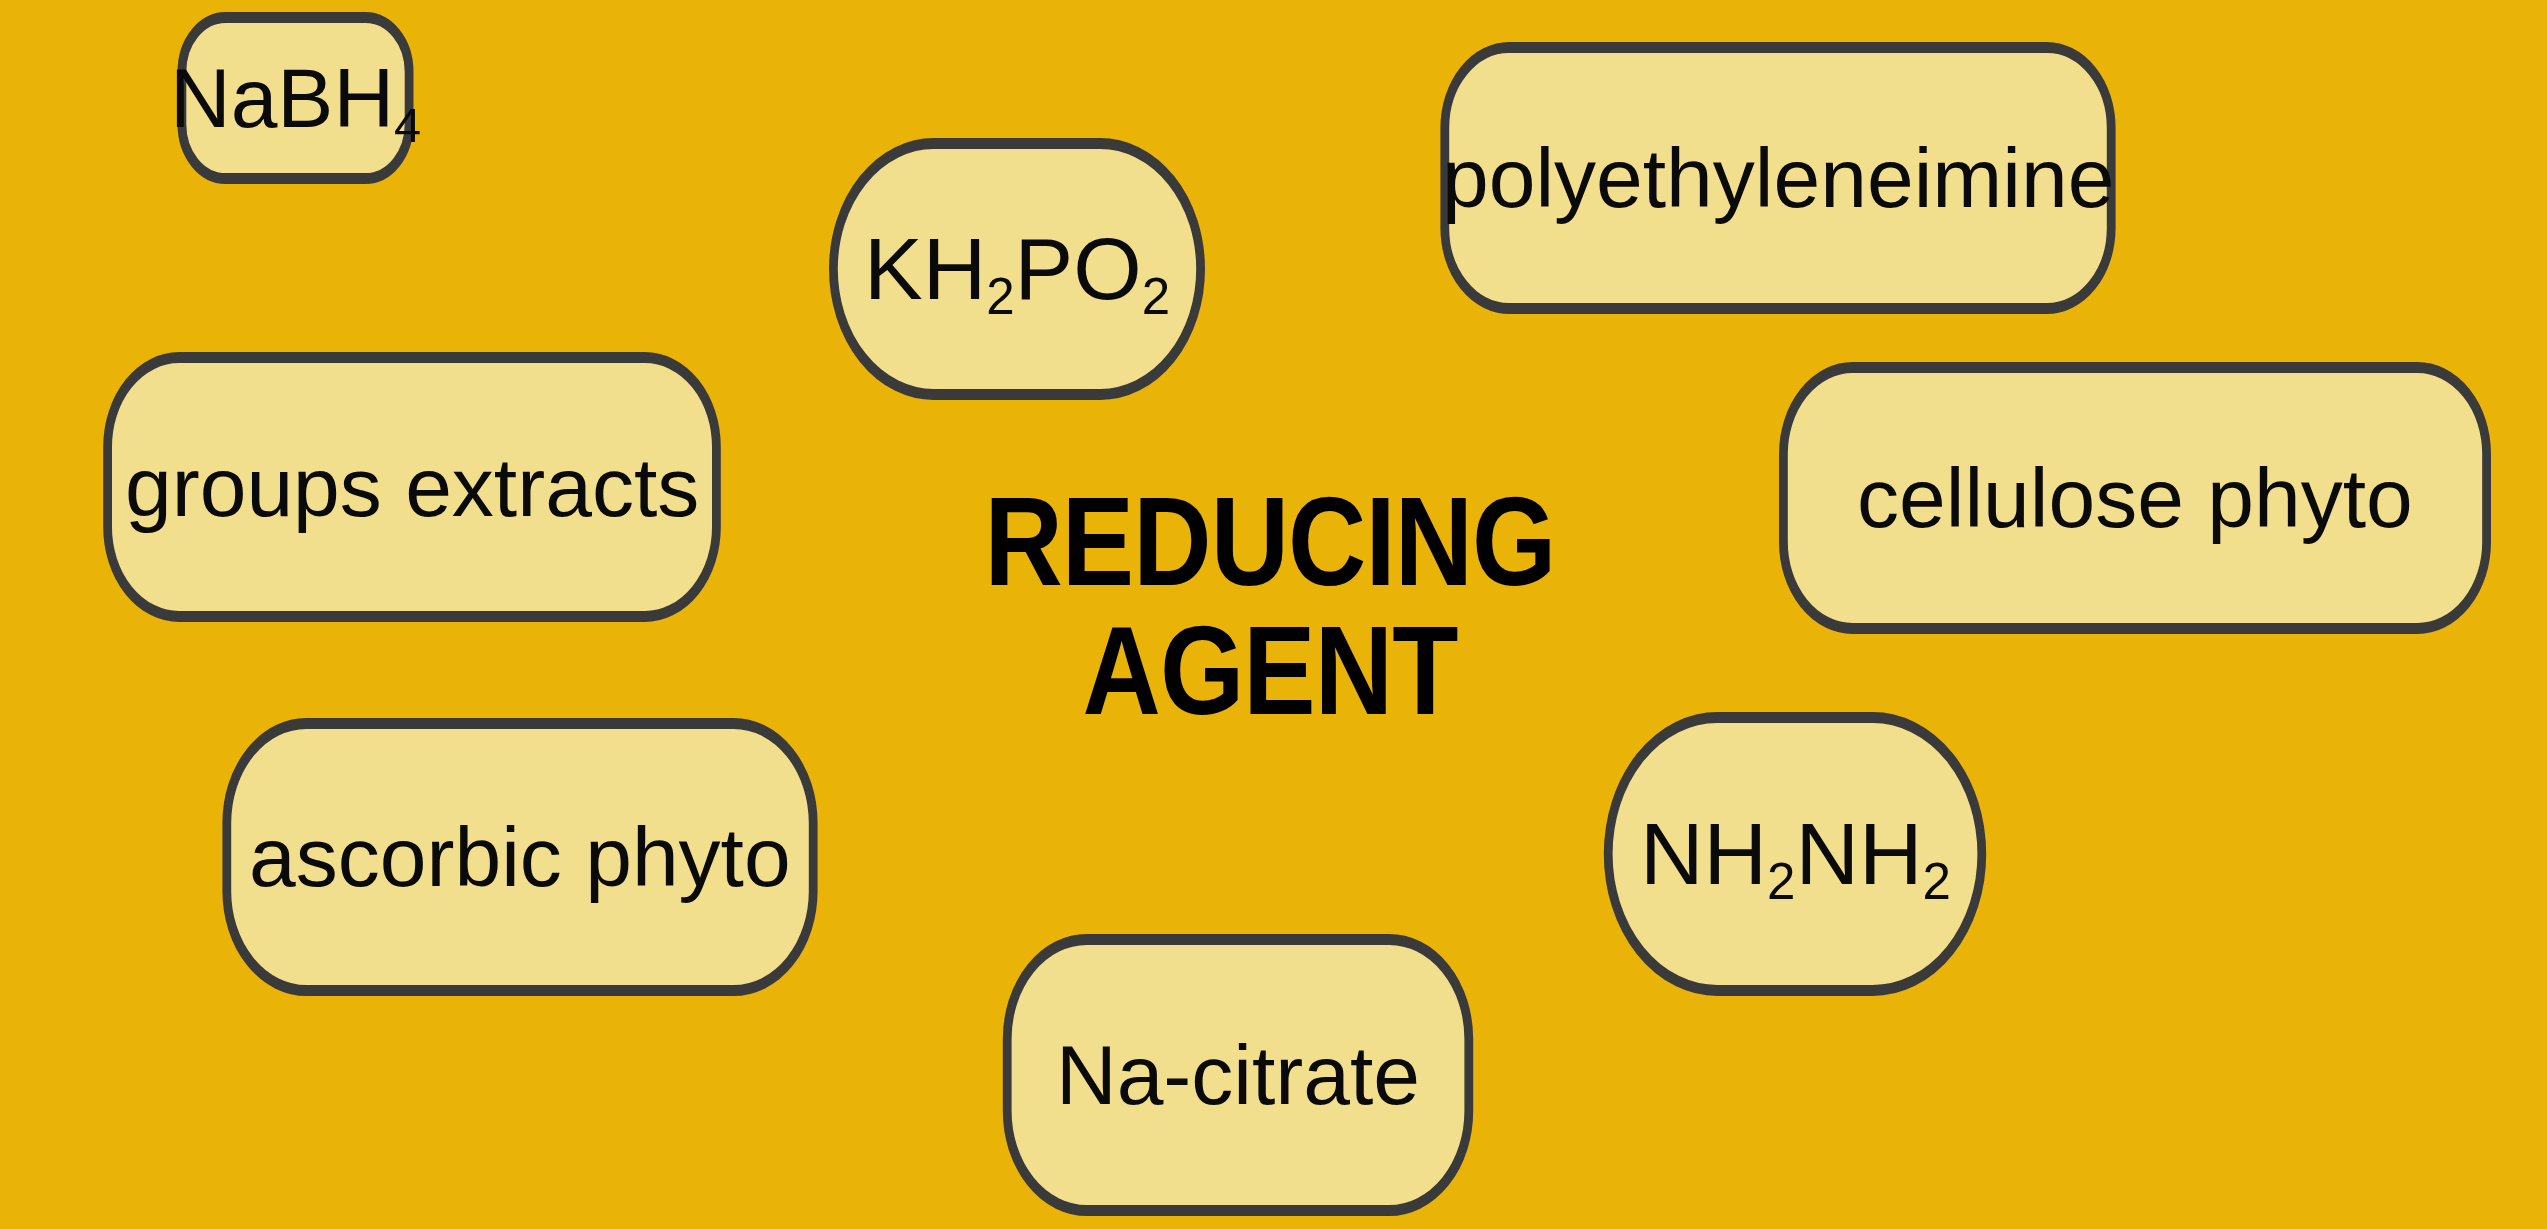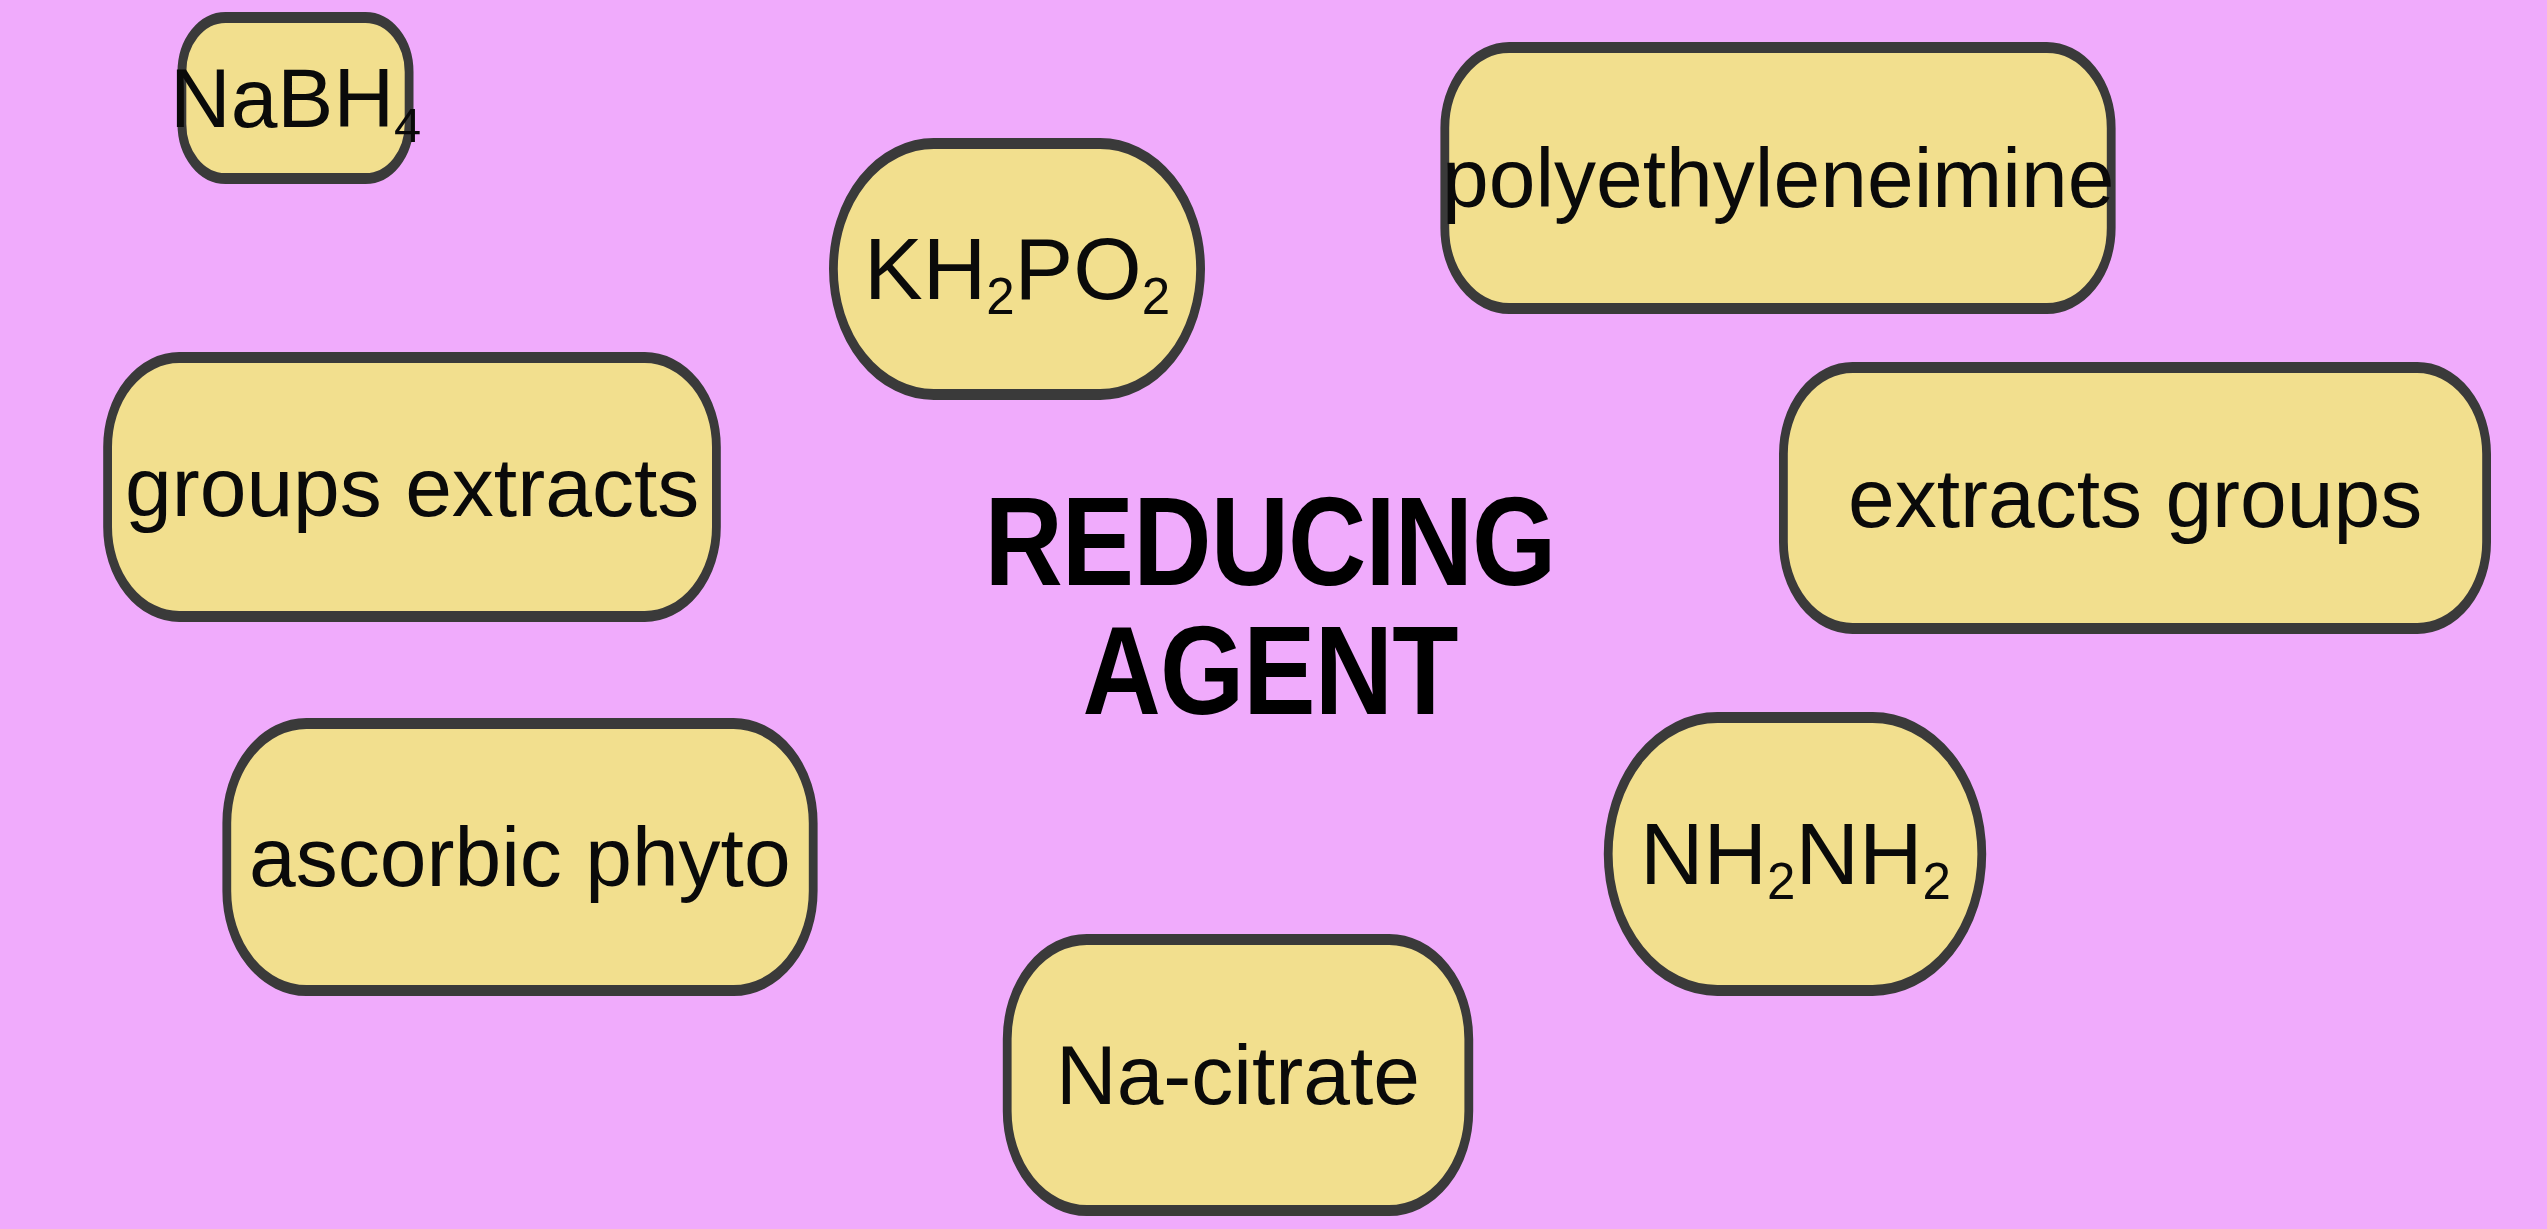--- a/index.html
+++ b/index.html
@@ -10,21 +10,21 @@
   body {
     width: 2547px;
     height: 1229px;
     overflow: hidden;
     font-family: "Liberation Sans", "DejaVu Sans", sans-serif;
   }
   #canvas {
     position: relative;
     width: 2547px;
     height: 1229px;
-    background: #f0abfc;
+    background: #eab308;
   }
 
   .pill {
     position: absolute;
     box-sizing: border-box;
     background: #F2DF8E;
     border: 11px solid #3A3A3A;
     display: flex;
     align-items: center;
     justify-content: center;
@@ -116,21 +116,21 @@
 
   <div class="pill" id="pill-pei">
     <span class="lbl">polyethyleneimine</span>
   </div>
 
   <div class="pill" id="pill-phyto">
     <span class="lbl">groups extracts</span>
   </div>
 
   <div class="pill" id="pill-cellulose">
-    <span class="lbl">extracts groups</span>
+    <span class="lbl">cellulose phyto</span>
   </div>
 
   <div class="pill" id="pill-ascorbic">
     <span class="lbl">ascorbic phyto</span>
   </div>
 
   <div class="pill" id="pill-nh2nh2">
     <span class="lbl"><span>NH</span><sub>2</sub><span>NH</span><sub>2</sub></span>
   </div>
 

